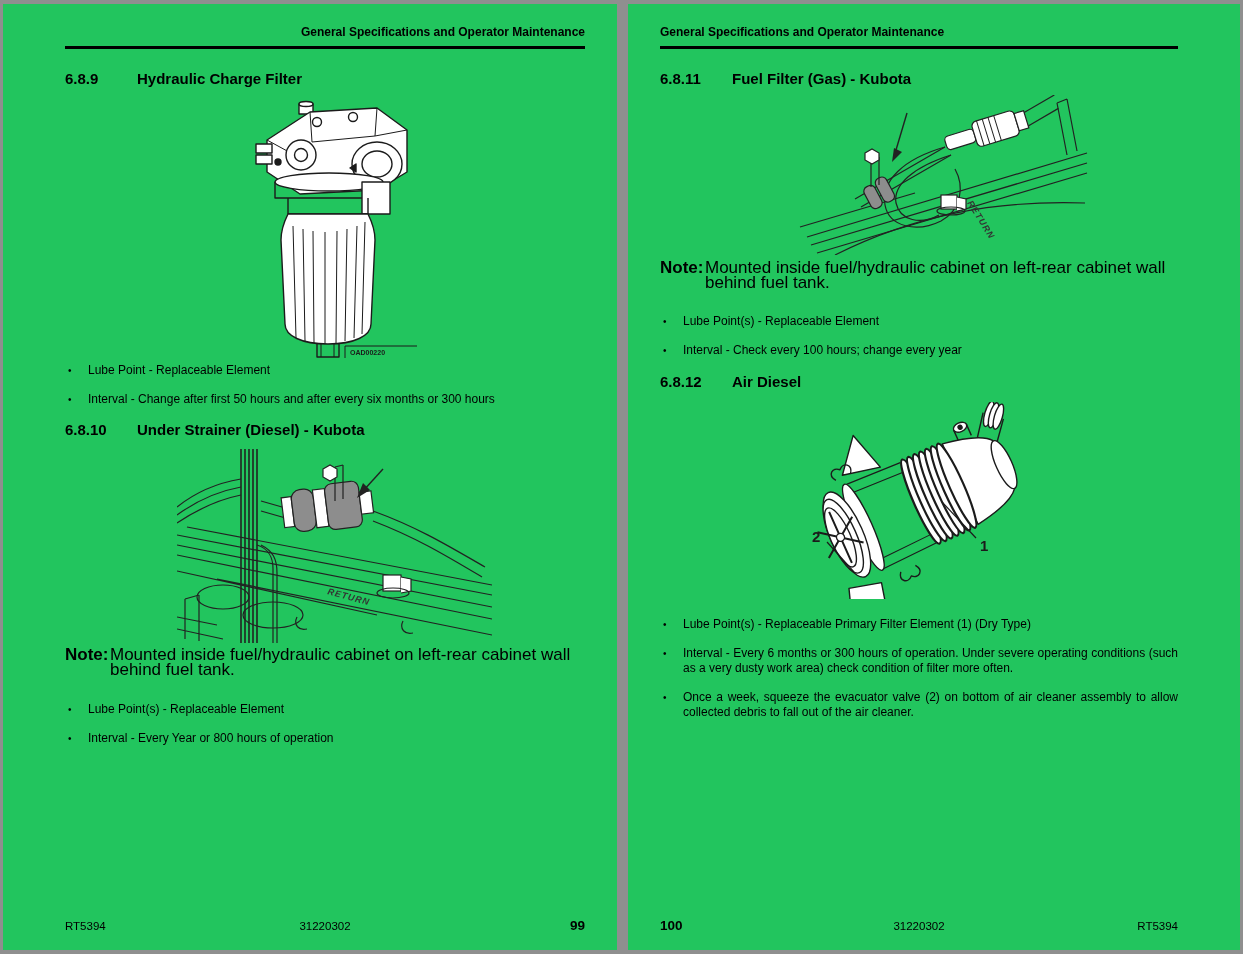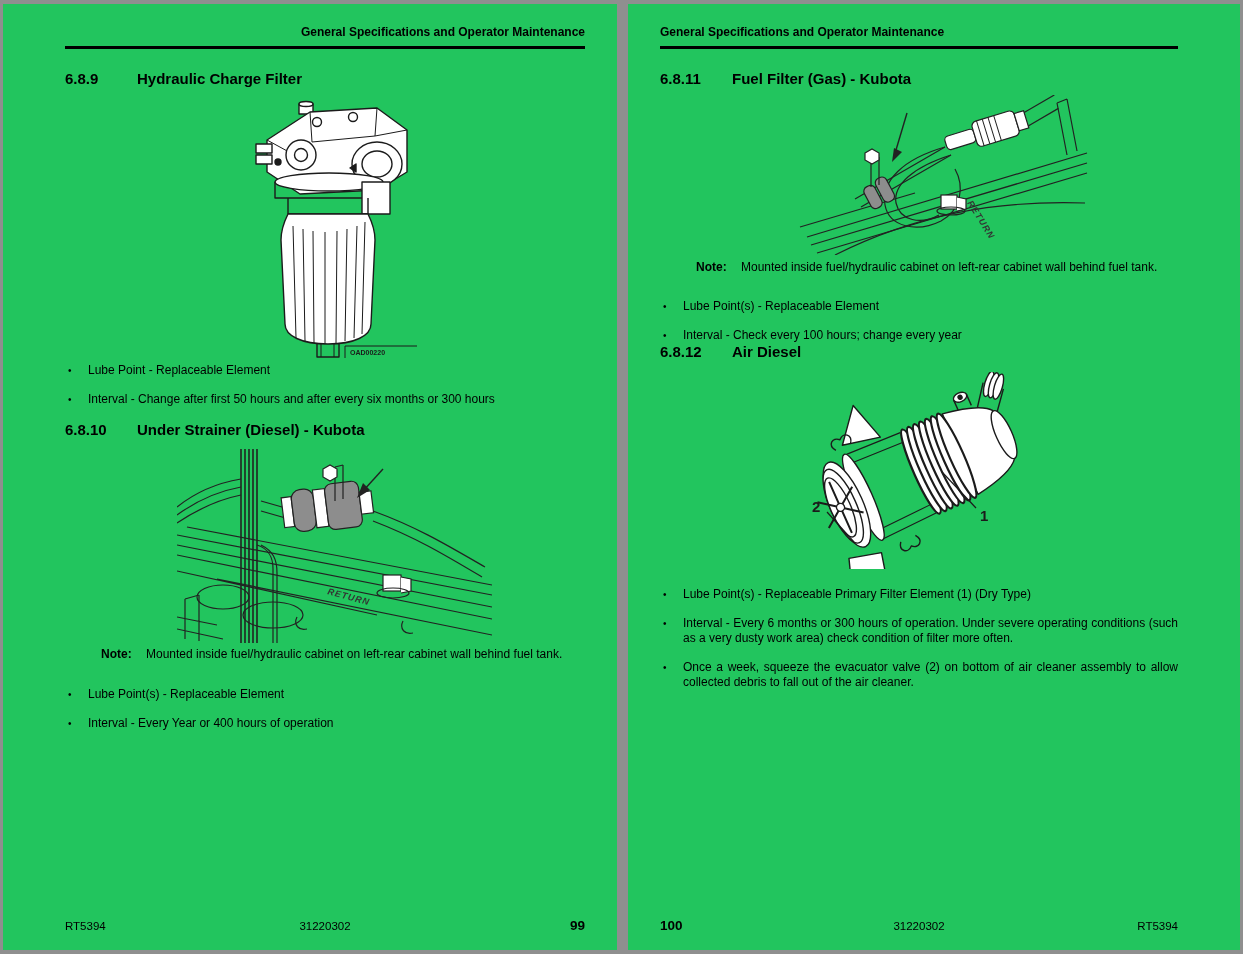--- a/index.html
+++ b/index.html
@@ -14,31 +14,31 @@
   .pg-header { font-size:12px; font-weight:bold; padding-top:21px; line-height:14px; }
   .align-right { text-align:right; }
   .rule { height:3px; background:#000; margin-top:7px; }
   .sec-head { display:flex; font-size:15px; font-weight:bold; line-height:18px; }
   .sec-num { width:72px; flex-shrink:0; }
   .fig { position:relative; }
   .fig svg { display:block; }
   .bullet { position:relative; padding-left:23px; font-size:12px; line-height:15px; }
   .bullet::before { content:"\2022"; position:absolute; left:3px; top:0px; font-size:10px; }
   .bullet.justify { text-align:justify; }
-  .note { display:flex; font-size:12px; line-height:15px;margin-left:36px; }
+  .note { display:flex; font-size:17px; line-height:15px; }
   .note-label { font-weight:bold; width:45px; flex-shrink:0; }
   .footer { position:absolute; bottom:17px; display:flex; align-items:baseline; font-size:11.5px; }
   .page-left .footer { left:62px; right:32px; }
   .page-right .footer { left:32px; right:62px; }
   .footer span { flex:1; }
   .footer .mid { text-align:center; }
   .footer .end { text-align:right; }
   .pgnum { font-size:13.5px; font-weight:bold; }
   .mt4{margin-top:4px}.mt5{margin-top:5px}.mt7{margin-top:7px}.mt10{margin-top:10px}
-  .mt11{margin-top:11px}.mt14{margin-top:14px}.mt15{}.mt16{}
+  .mt11{margin-top:11px}.mt14{margin-top:14px}.mt15{margin-top:15px}.mt16{}
   .mt18{margin-top:18px}.mt21{margin-top:21px}.mt24{margin-top:24px}.mt25{margin-top:25px}
 </style>
 </head>
 <body>
 
 <div class="page page-left">
   <div class="content">
     <div class="pg-header align-right">General Specifications and Operator Maintenance</div>
     <div class="rule"></div>
 
@@ -119,21 +119,21 @@
         <text x="150" y="145" transform="rotate(15 150 145)" font-size="9" font-weight="bold" font-style="italic" fill="#333" letter-spacing="1">RETURN</text>
       </svg>
     </div>
 
     <div class="note mt4">
       <span class="note-label">Note:</span>
       <span>Mounted inside fuel/hydraulic cabinet on left-rear cabinet wall behind fuel tank.</span>
     </div>
 
     <div class="bullet mt25">Lube Point(s) - Replaceable Element</div>
-    <div class="bullet mt14">Interval - Every Year or 400 hours of operation</div>
+    <div class="bullet mt14">Interval - Every Year or 800 hours of operation</div>
 
     <div class="footer">
       <span>RT5394</span>
       <span class="mid">31220302</span>
       <span class="end pgnum">99</span>
     </div>
   </div>
 </div>
 
 <div class="page page-right">

